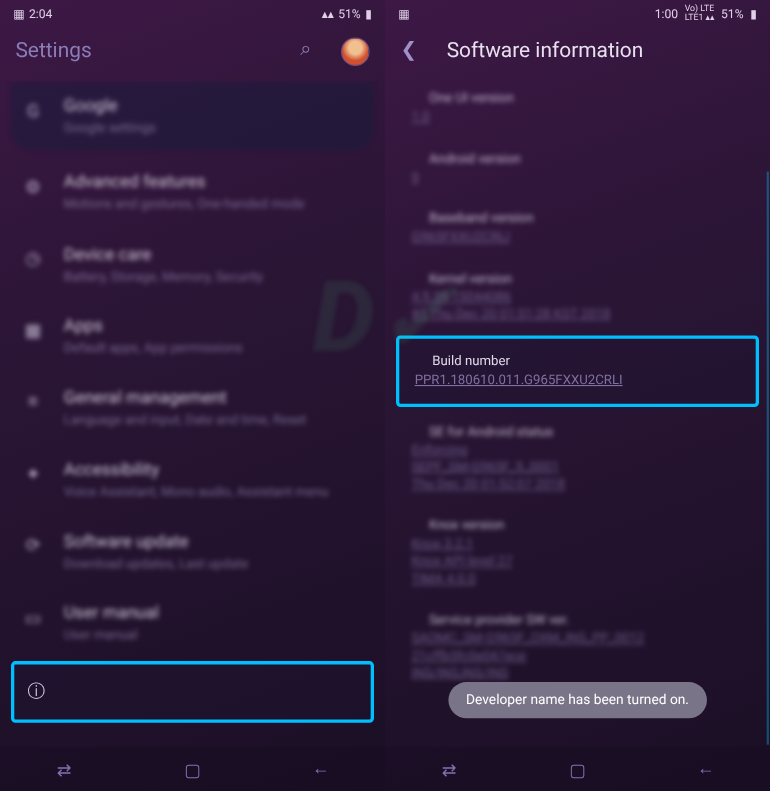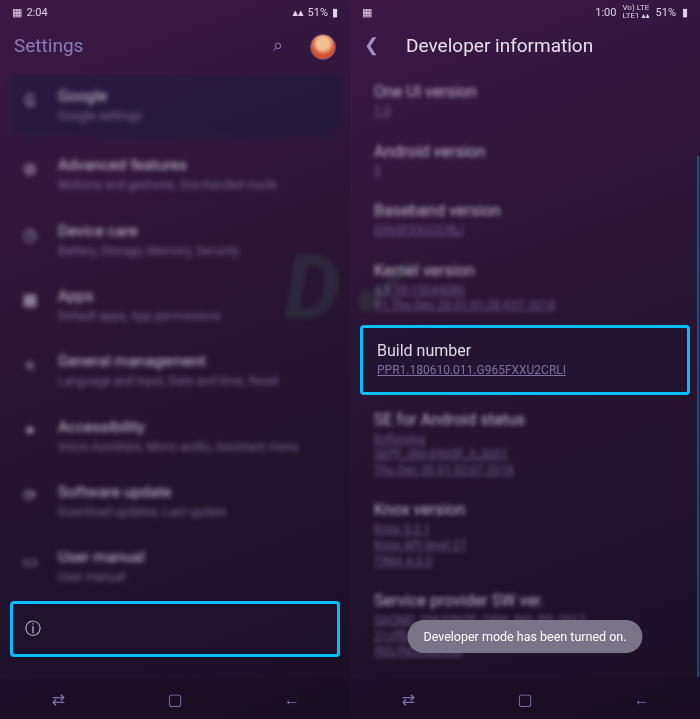--- a/index.html
+++ b/index.html
@@ -84,21 +84,21 @@
   .item-sub { color: #8878a0; font-size: 12px; line-height: 1.35; margin-top: 2px; }
   .highlight {
     border: 3px solid #00bfff;
     border-radius: 4px;
     filter: none !important;
     opacity: 1 !important;
     background: rgba(30,20,50,0.4);
   }
   .info-item { padding: 11px 14px; }
   .info-item.blurred { filter: blur(2.2px); opacity: 0.8; }
-  .info-title { color: #e0d8ec; font-size: 16px; }
+  .info-title { color: #e0d8ec; font-size: 12px; margin-left: 16px; }
   .info-val { color: #8070a0; font-size: 12px; margin-top: 3px; line-height:1.3;text-decoration:underline; }
   .info-item.highlight { padding: 13px 14px; margin: 0 0 4px; }
   .toast {
     position: absolute;
     bottom: 66px;
     left: 50%;
     transform: translateX(-50%);
     background: #7a7488;
     color: #fff;
     font-size: 12.5px;
@@ -236,21 +236,21 @@
       </div>
     <div class="status-right" style="gap:6px;">
       <span>1:00</span>
       <span style="font-size:8px;line-height:1;">Vo) LTE<br>LTE1 ▴▴</span>
       <span>51%</span>
       <span>▮</span>
     </div>
   </div>
   <div class="header">
     <span class="back-icon">❮</span>
-    <span class="header-title header-title-white">Developer information</span>
+    <span class="header-title header-title-white">Software information</span>
   </div>
   <div class="content" id="right-list">
     <div class="scroll-edge"></div>
   <div class="info-item blurred">
         <div class="info-title">One UI version</div>
         <div class="info-val">1.0</div>
       </div>
       <div class="info-item blurred">
         <div class="info-title">Android version</div>
         <div class="info-val">9</div>
@@ -273,19 +273,19 @@
       </div>
       <div class="info-item blurred">
         <div class="info-title">Knox version</div>
         <div class="info-val">Knox 3.2.1<br>Knox API level 27<br>TIMA 4.0.0</div>
       </div>
       <div class="info-item blurred">
         <div class="info-title">Service provider SW ver.</div>
         <div class="info-val">SAOMC_SM-G965F_OXM_INS_PP_0012<br>21cffb5fc0e047ece<br>INS/INS,INS/INS</div>
       </div>
     </div>
-  <div class="toast">Developer mode has been turned on.</div>
+  <div class="toast">Developer name has been turned on.</div>
   <div class="nav-bar">
     <span class="nav-btn">⇄</span>
     <span class="nav-btn">▢</span>
     <span class="nav-btn">←</span>
   </div>
 </div>
 
 </body></html>

